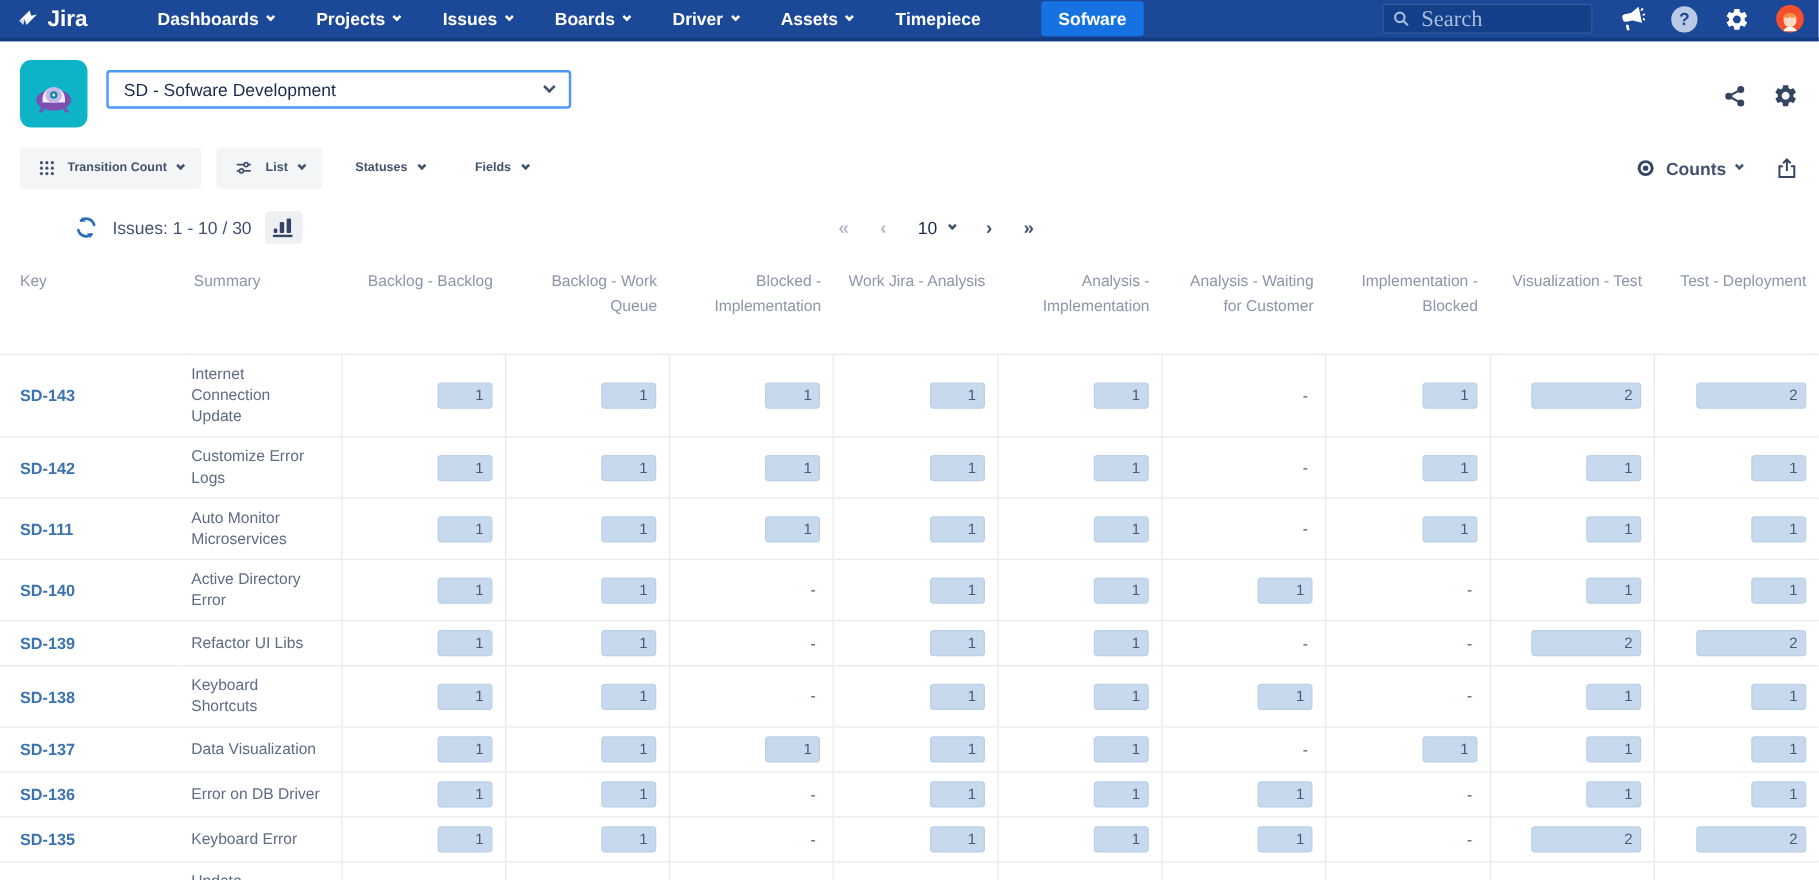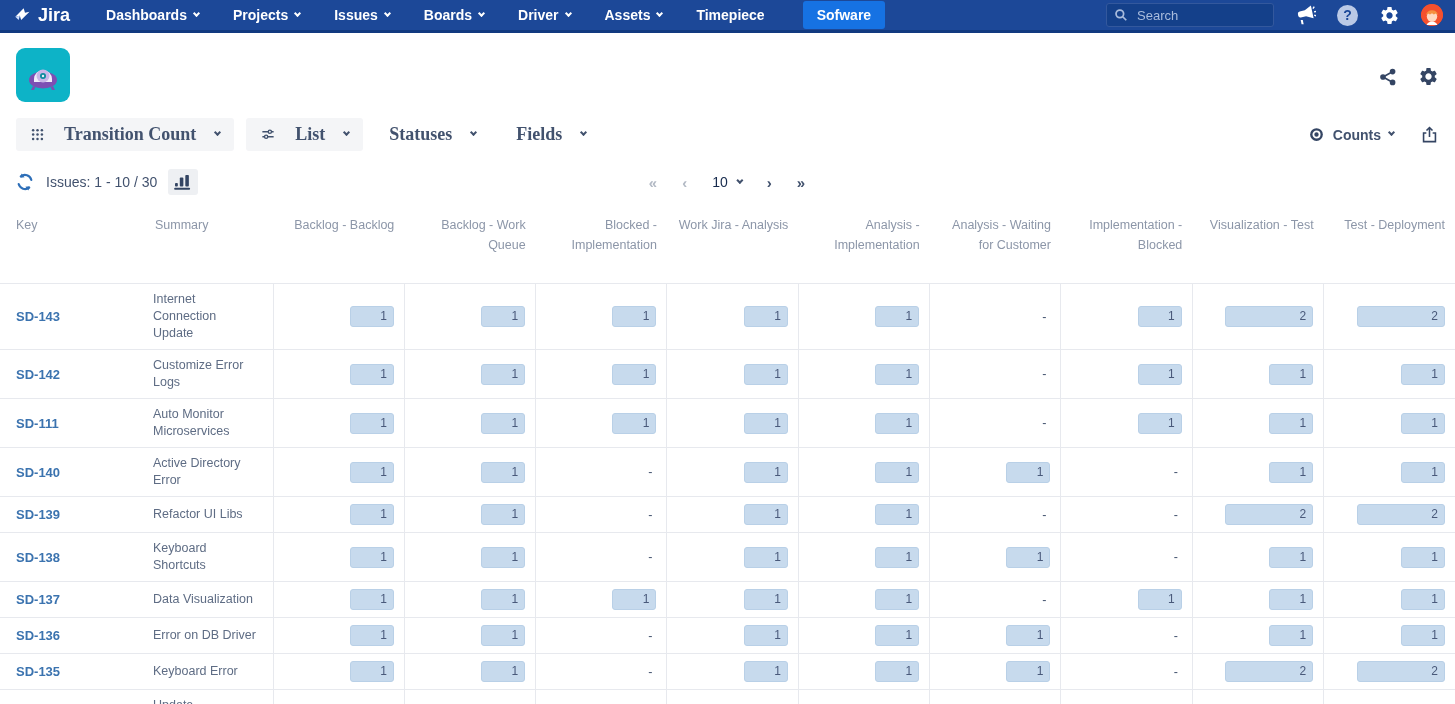--- a/index.html
+++ b/index.html
@@ -6,34 +6,34 @@
   html,body { margin:0; padding:0; }
   body {
     width:1455px; height:704px; overflow:hidden; background:#fff;
     font-family:"Liberation Sans", sans-serif; color:#172b4d; font-size:14px;
   }
   
   .topnav {
     height:33px; background:var(--nav-bg,#1c4898); border-bottom:3px solid var(--nav-bottom,#123a80);
     display:flex; align-items:center; justify-content:space-between; padding:0 12px; color:#fff;
   }
-  .nav-left { display:flex; align-items:center; gap:14px; }
+  .nav-left { display:flex; align-items:center; gap:24px; }
   .brand { display:flex; align-items:center; gap:6px; font-size:18px; font-weight:700; cursor:pointer; }
-  #nav-items { display:flex; align-items:center; gap:34px; margin-left:22px; }
+  #nav-items { display:flex; align-items:center; gap:34px; margin-left:32px; }
   .nav-item { display:flex; align-items:center; gap:7px; font-weight:600; font-size:14px; cursor:pointer; white-space:nowrap; }
   .chev { display:inline-block; width:7px; height:7px; border-right:2px solid currentColor; border-bottom:2px solid currentColor;
           transform:rotate(45deg); margin-top:-4px; }
   .chev.sm { width:5px; height:5px; }
   .create-btn { background:var(--create-btn,#1672e3); color:#fff; border:none; border-radius:3px;
     font-weight:700; font-size:14px; padding:6px 14px; margin-left:24px; cursor:pointer; font-family:inherit; }
   .nav-right { display:flex; align-items:center; gap:21px; }
   .search-wrap { position:relative; }
   .search-wrap svg { position:absolute; left:8px; top:5px; }
   .search-input { width:168px; height:24px; background:var(--search-bg,#14408a); border:1px solid #33589d;
-    border-radius:3px; color:#dbe6f8; font-size:13px; padding:0 8px 0 30px; font-family:Liberation Sans, sans-serif; }
+    border-radius:3px; color:#dbe6f8; font-size:18px; padding:0 8px 0 30px; font-family:Liberation Serif, serif; }
   .search-input::placeholder { color:#a9bcdd; }
   .nav-icon { display:flex; align-items:center; cursor:pointer; }
   .help-badge { width:21px; height:21px; border-radius:50%; background:#bac9e6; color:var(--nav-bg,#1c4898);
     font-weight:700; font-size:14px; display:flex; align-items:center; justify-content:center; }
   .avatar { width:22px; height:22px; border-radius:50%; overflow:hidden; background:var(--avatar-bg,#f4502e);
     display:flex; align-items:flex-end; justify-content:center; cursor:pointer; }
 
   
   .app-header { display:flex; padding:15px 16px 8px; }
   .app-icon { width:54px; height:54px; border-radius:9px; background:var(--app-icon-bg,#0db3c7);
@@ -45,31 +45,31 @@
     display:flex; align-items:center; justify-content:space-between; color:#42526e; cursor:pointer; }
   .project-select { margin-top:8px; width:372px; height:31px; border:2px solid var(--select-focus-border,#4c9aff);
     border-radius:3px; display:flex; align-items:center; justify-content:space-between; padding:0 12px;
     color:#172b4d; cursor:pointer; }
   .project-select .chev, .mode-select .chev { color:#42526e; }
   .header-actions { margin-left:auto; display:flex; align-items:center; gap:20px; padding-top:18px; align-self:flex-start; color:var(--icon-dark,#344563); }
   .header-actions .nav-icon { color:var(--icon-dark,#344563); }
 
   
   .toolbar { display:flex; align-items:center; padding:8px 16px; }
-  .tool-btn { display:flex; align-items:center; gap:19px; background:var(--button-bg,#f4f5f7); border:none; border-radius:3px;
-    height:33px; padding:0 14px; color:#42526e; font-weight:600; font-size:18px; font-family:Liberation Serif, serif; cursor:pointer; }
+  .tool-btn { display:flex; align-items:center; gap:9px; background:var(--button-bg,#f4f5f7); border:none; border-radius:3px;
+    height:33px; padding:0 14px; color:#42526e; font-weight:600; font-size:10px; font-family:Liberation Sans, sans-serif; cursor:pointer; }
   .tool-btn.plain { background:transparent; }
   .toolbar .gap { width:12px; flex:0 0 auto; }
   .filter-input { border:none; outline:none; font-family:inherit; font-size:14px; color:#7a869a; width:330px; margin-left:215px; }
   .filter-input::placeholder { color:#7a869a; }
   .toolbar-right { margin-left:auto; display:flex; align-items:center; gap:26px; }
   .counts-btn { display:flex; align-items:center; gap:8px; color:#42526e; font-weight:600; cursor:pointer; }
 
   
-  .results-bar { position:relative; height:46px; display:flex; align-items:center; padding:0 15px; gap:11px; }
+  .results-bar { position:relative; height:46px; display:flex; align-items:center; padding:0 15px; gap:11px;margin-left:44px; }
   .issues-label { color:#42526e; font-size:14px; }
   .chart-btn { background:#eef0f3; border:none; border-radius:3px; width:30px; height:26px;
     display:flex; align-items:center; justify-content:center; cursor:pointer; }
   .pagination { position:absolute; left:50%; transform:translateX(-50%); display:flex; align-items:center; gap:24px;
     font-size:15px; color:#42526e; }
   .pg { cursor:pointer; font-weight:700; letter-spacing:1px; }
   .pg.disabled { color:#b3bac5; }
   .page-size { display:flex; align-items:center; gap:10px; cursor:pointer; color:#172b4d; font-size:14px; }
   .page-size .chev { color:#42526e; }
 
@@ -170,20 +170,24 @@
     <svg width="40" height="40" viewBox="0 0 40 40">
       <ellipse cx="20" cy="25" rx="14" ry="8.5" fill="#7d4fb3"></ellipse>
       <path d="M10 31l-2 4h3l1.5-3zM30 31l2 4h-3l-1.5-3z" fill="#7d4fb3"></path>
       <path d="M11 24a9 9 0 0118 0v3H11z" fill="#f0ecfa"></path>
       <circle cx="20" cy="21" r="6.5" fill="#c9b6e8"></circle>
       <circle cx="20" cy="21" r="3" fill="#0d8c9e"></circle>
       <circle cx="20" cy="21" r="1.2" fill="#f0ecfa"></circle>
     </svg>
   </div>
   <div class="selectors">
+    <div class="project-select">
+      <span>SD - Sofware Development</span>
+      <i class="chev"></i>
+    </div>
   </div>
   <div class="header-actions">
     <span class="nav-icon">
       <svg width="20" height="20" viewBox="0 0 24 24" fill="none" stroke="#344563" stroke-width="2">
         <circle cx="17.5" cy="5.5" r="2.4" fill="#344563"></circle>
           <circle cx="6" cy="12" r="2.4" fill="#344563"></circle>
           <circle cx="17.5" cy="18.5" r="2.4" fill="#344563"></circle>
         <path d="M8.2 10.8l7-4M8.2 13.2l7 4"></path>
       </svg>
     </span>

